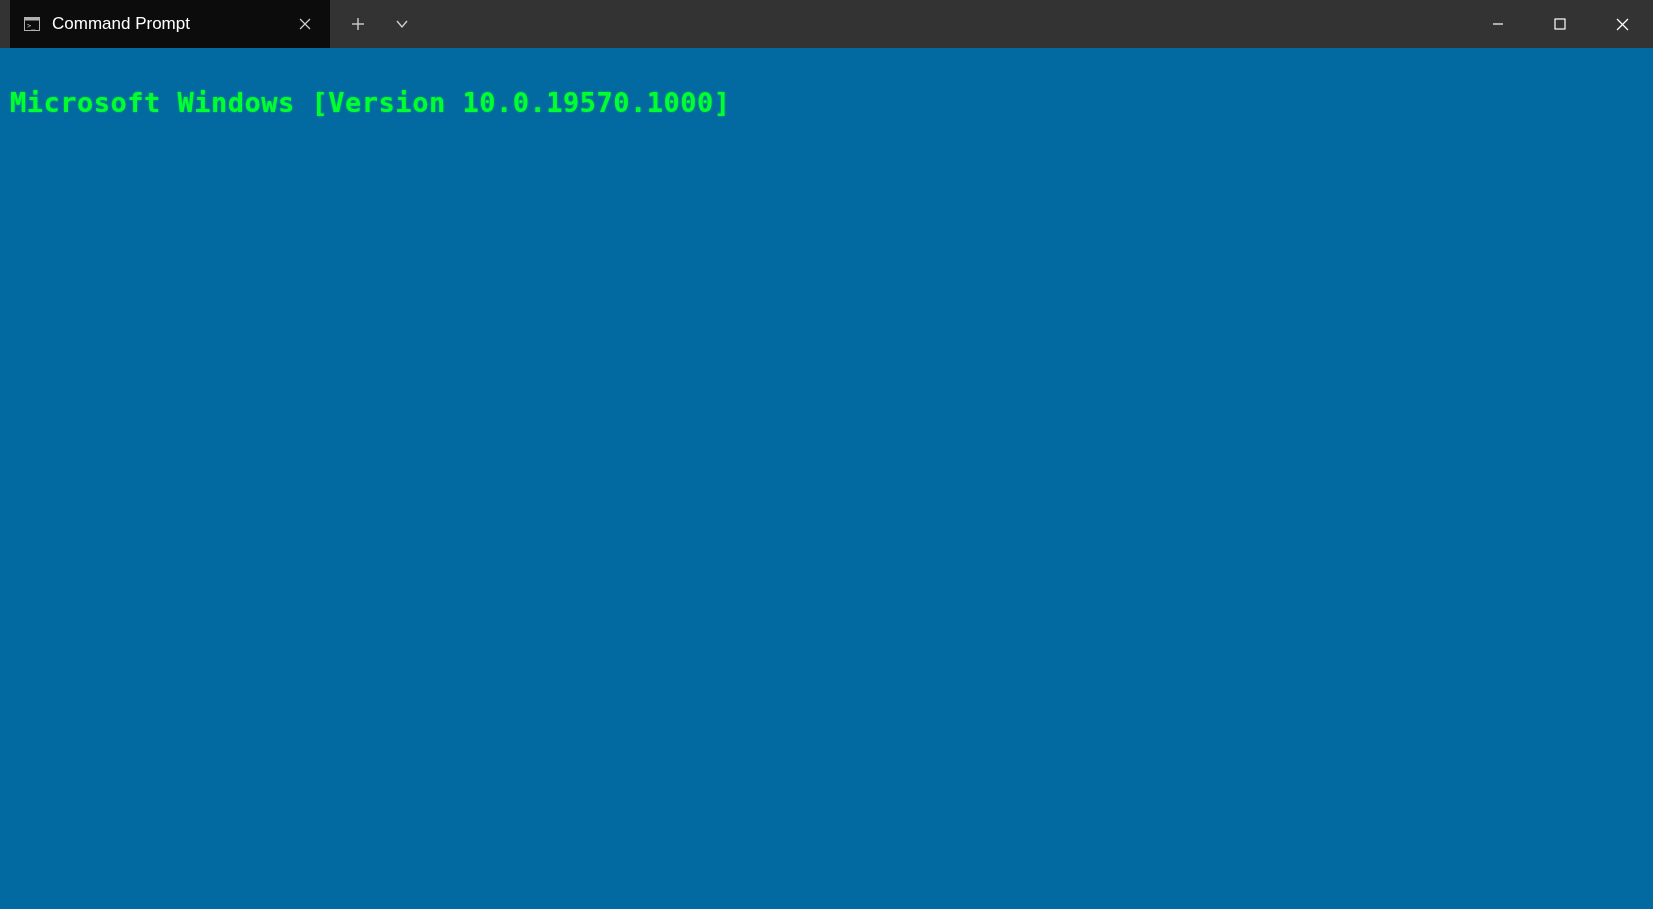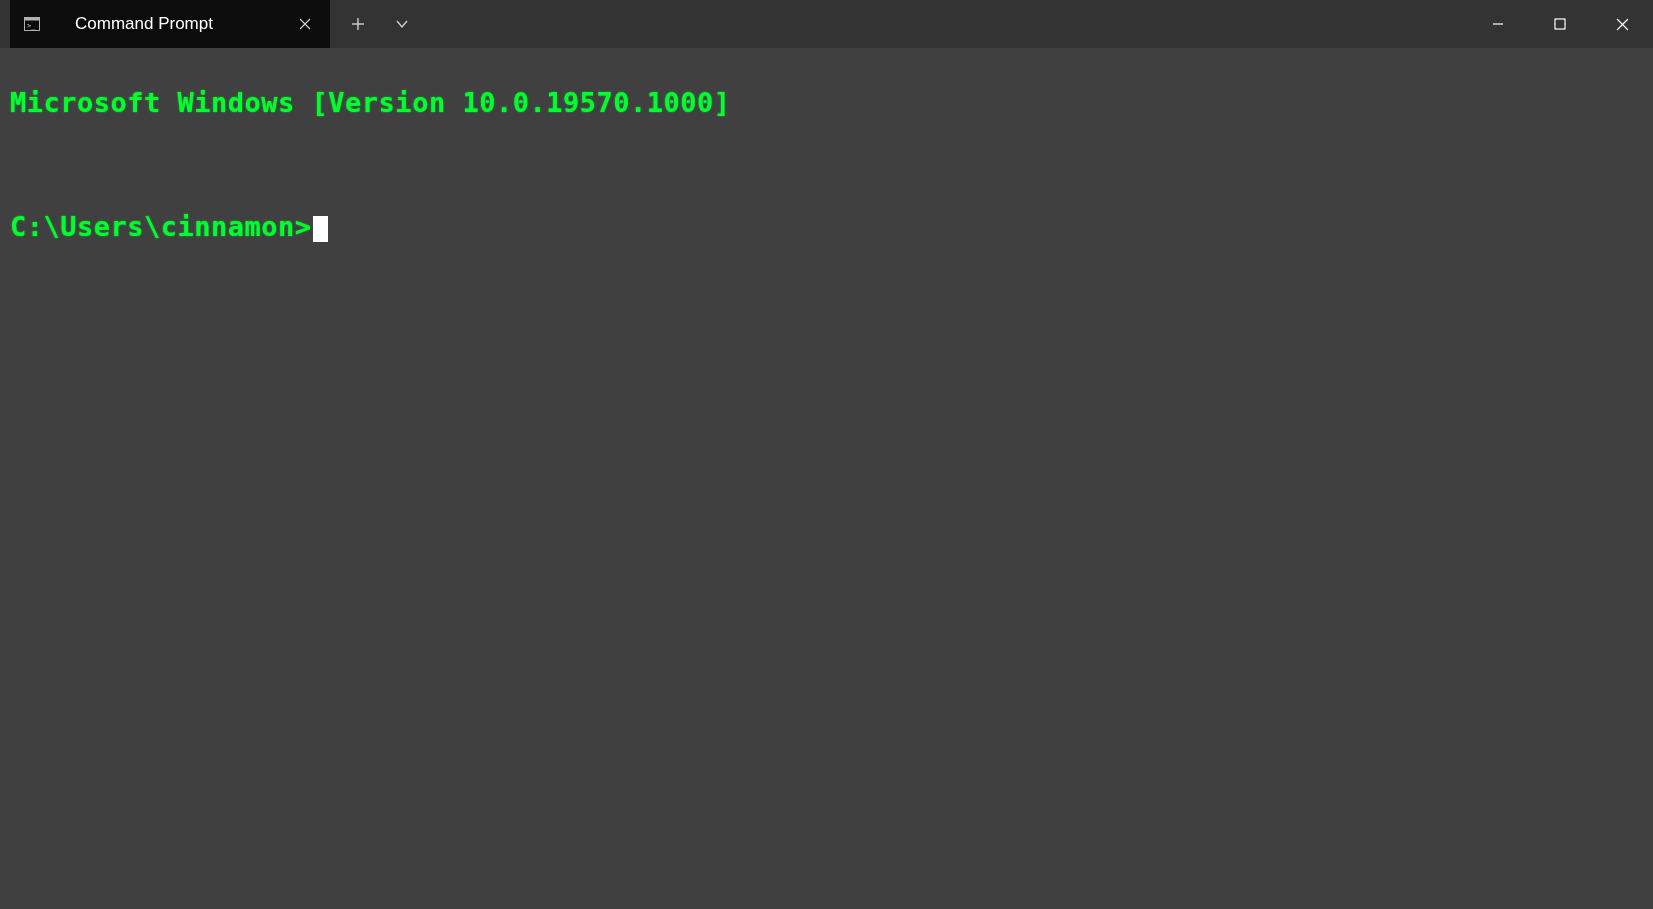--- a/index.html
+++ b/index.html
@@ -44,21 +44,20 @@
       height: 14px;
       display: inline-flex;
       align-items: center;
       justify-content: center;
     }
     .tab-title {
       font-size: 17px;
       font-weight: 400;
       flex: 1;
       white-space: nowrap;
-      margin-left: 23px;
     }
     .tab-close {
       width: 30px;
       height: 30px;
       display: inline-flex;
       align-items: center;
       justify-content: center;
       color: #ccc;
       cursor: pointer;
     }
@@ -88,21 +87,21 @@
       width: 62px;
       height: 48px;
       display: inline-flex;
       align-items: center;
       justify-content: center;
       color: #fff;
       cursor: pointer;
     }
     .terminal {
       flex: 1;
-      background: #404040;
+      background: #0369a1;
       padding: 8px 10px;
       font-family: "Consolas", "Lucida Console", monospace;
       font-size: 27px;
       line-height: 31px;
       font-weight: bold;
       color: #00ff2f;
       letter-spacing: 0.5px;
       white-space: pre;
       text-shadow: 0 0 2px rgba(0,255,47,0.7);
     }
@@ -174,14 +173,13 @@
         <line x1="1" y1="1" x2="12" y2="12" stroke="#ffffff" stroke-width="1.2"></line>
         <line x1="12" y1="1" x2="1" y2="12" stroke="#ffffff" stroke-width="1.2"></line>
       </svg>
     </span>
   </div>
 </div>
 
 <div class="terminal">
 <span class="prompt-line">Microsoft Windows [Version 10.0.19570.1000]</span>
 <div class="blank-line"></div>
-<span class="prompt-line"><span>C:\Users\cinnamon&gt;</span><span class="cursor"></span></span>
 </div>
 
 </body></html>

